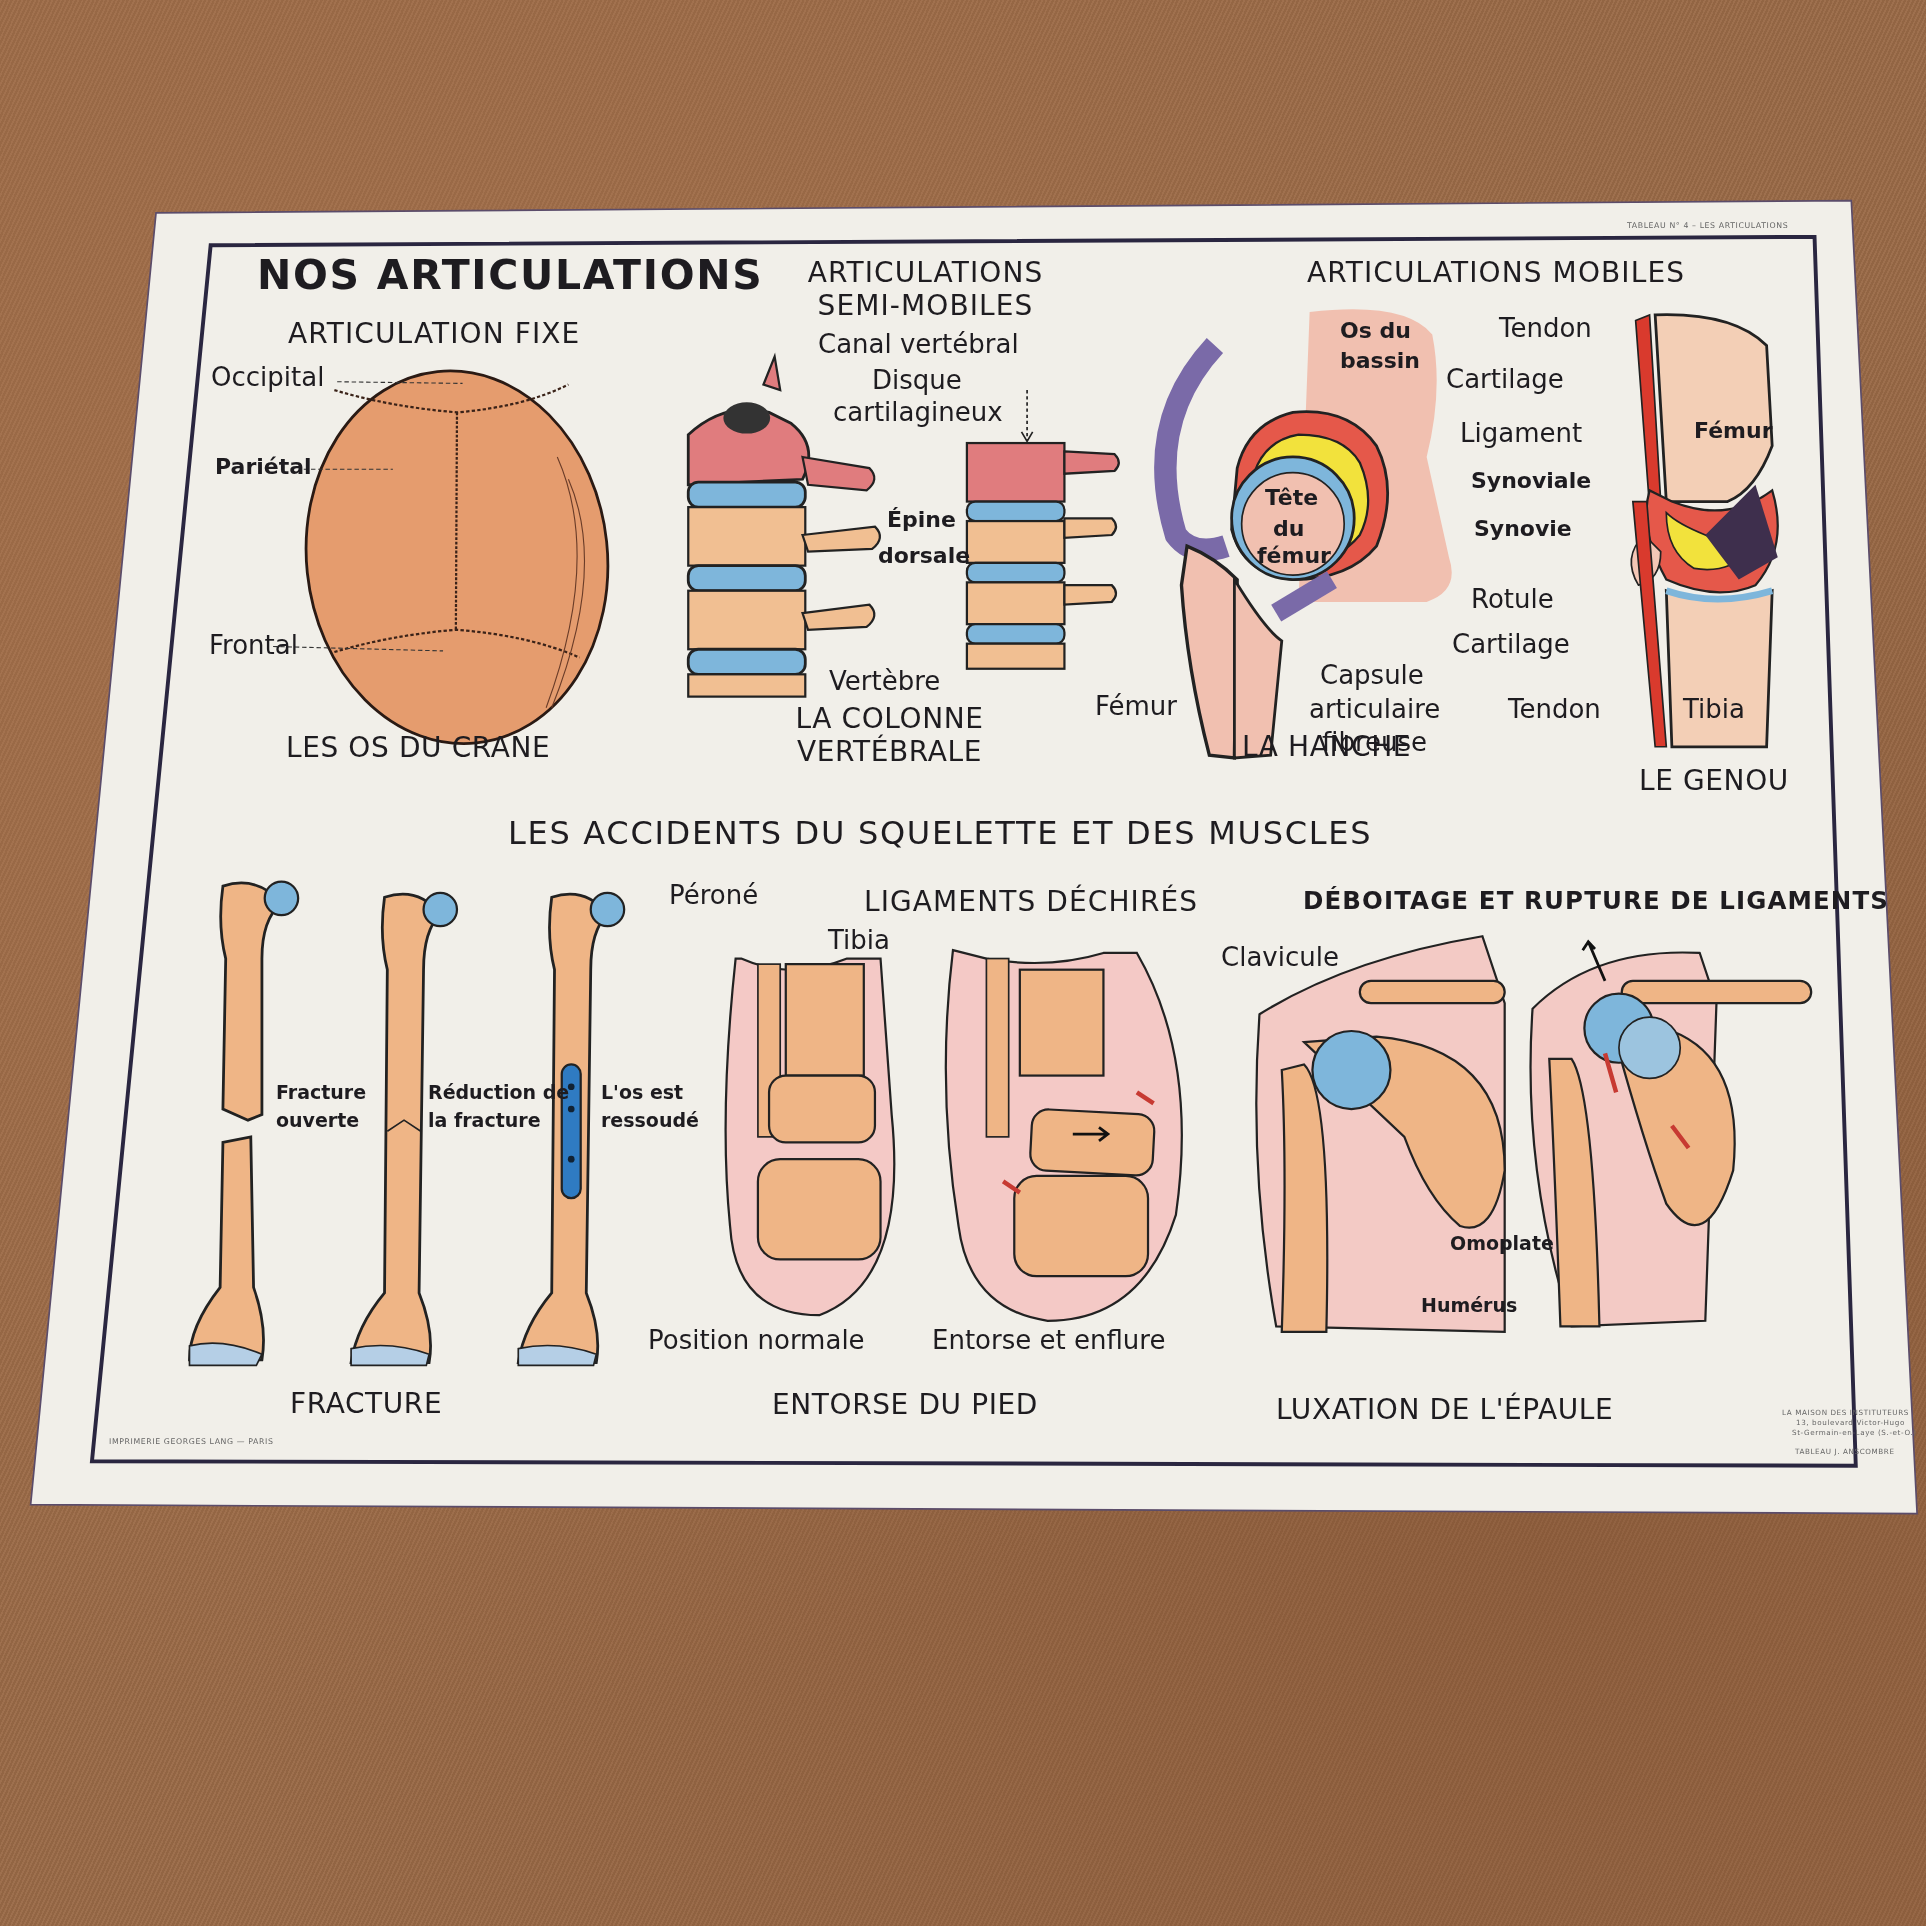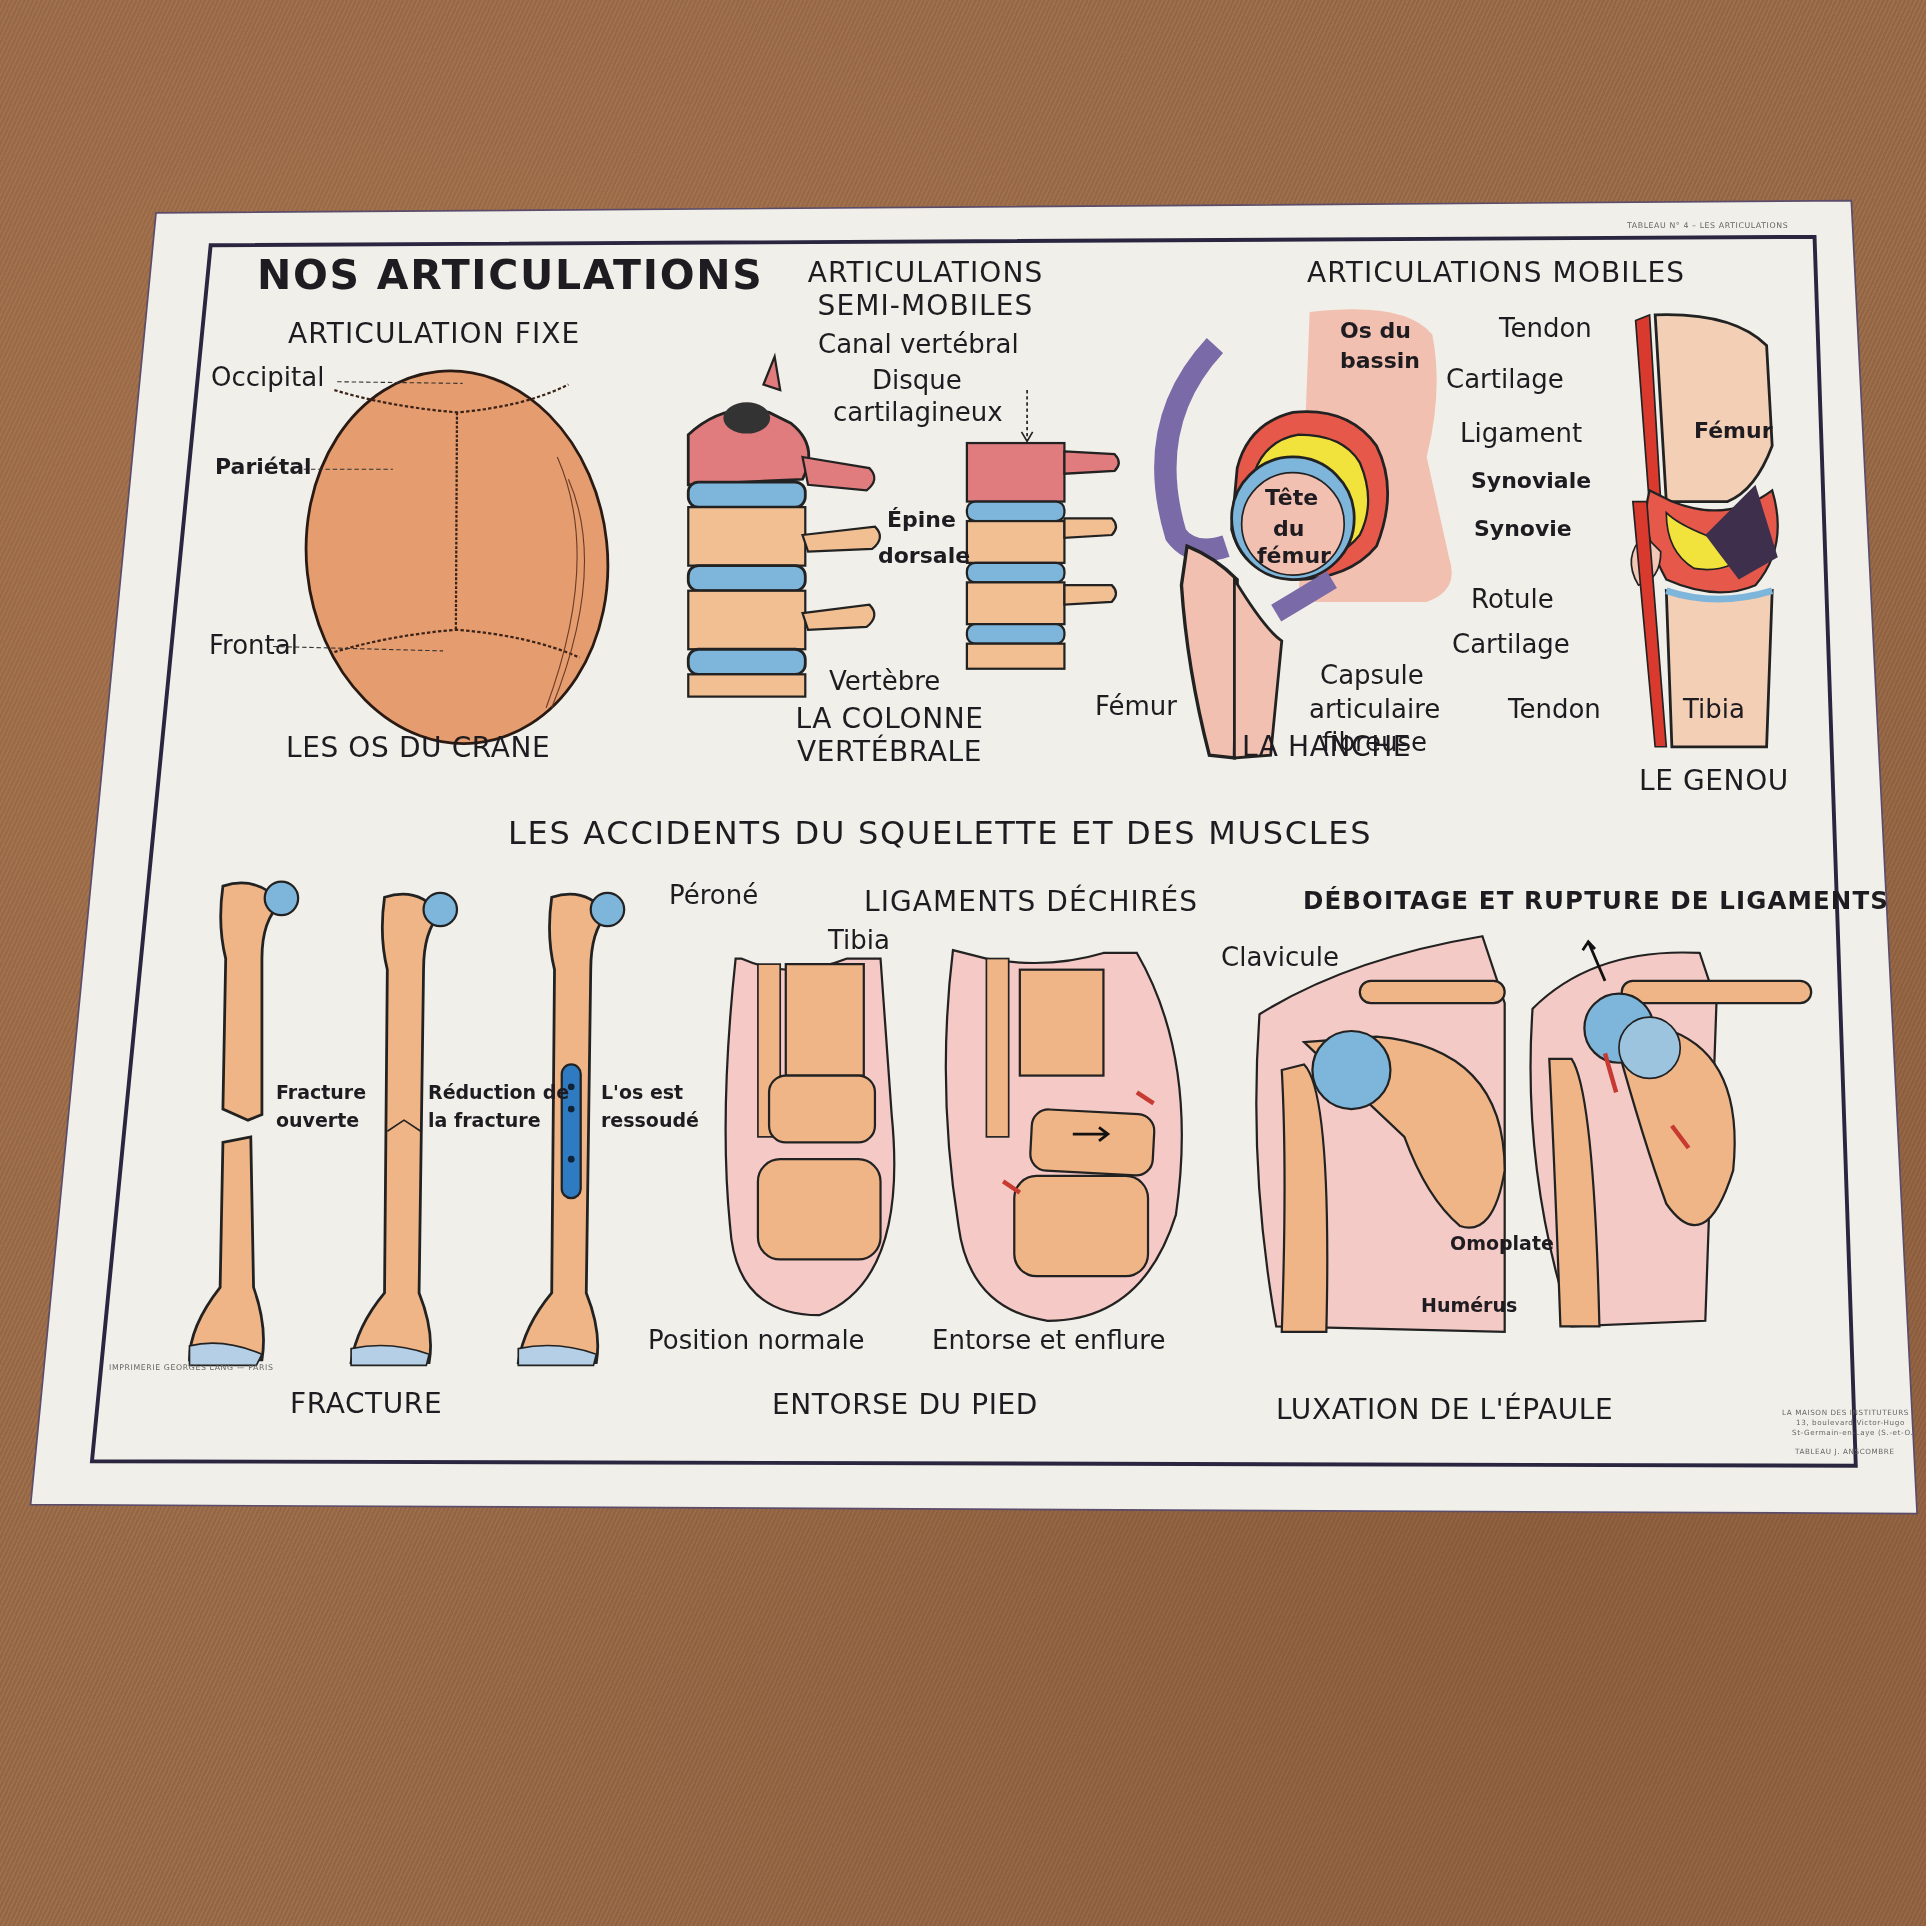--- a/index.html
+++ b/index.html
@@ -215,19 +215,19 @@
   <div class="t lbl" style="left:648px;top:1325px;">Position normale</div>
   <div class="t lbl" style="left:932px;top:1325px;">Entorse et enflure</div>
   <div class="t h3" style="left:772px;top:1388px;">ENTORSE DU PIED</div>
 
   <div class="t h2" style="left:1303px;top:886px;font-weight:bold;font-size:24.5px;">DÉBOITAGE ET RUPTURE DE LIGAMENTS</div>
   <div class="t lbl" style="left:1221px;top:942px;">Clavicule</div>
   <div class="t lbl-b" style="left:1450px;top:1232px;font-size:19px;">Omoplate</div>
   <div class="t lbl-b" style="left:1421px;top:1294px;font-size:19px;">Humérus</div>
   <div class="t h3" style="left:1276px;top:1393px;">LUXATION DE L'ÉPAULE</div>
 
-  <div class="t tiny" style="left:109px;top:1363px;">IMPRIMERIE GEORGES LANG — PARIS</div>
+  <div class="t tiny" style="left:109px;top:1437px;">IMPRIMERIE GEORGES LANG — PARIS</div>
   <div class="t tiny" style="left:1782px;top:1408px;font-size:7.2px;">LA MAISON DES INSTITUTEURS</div>
   <div class="t tiny" style="left:1796px;top:1418px;font-size:7.2px;">13, boulevard Victor-Hugo</div>
   <div class="t tiny" style="left:1792px;top:1428px;font-size:7.2px;">St-Germain-en-Laye (S.-et-O.)</div>
   <div class="t tiny" style="left:1795px;top:1447px;font-size:7.2px;">TABLEAU J. ANSCOMBRE</div>
 </div>
 
 
 </body></html>

